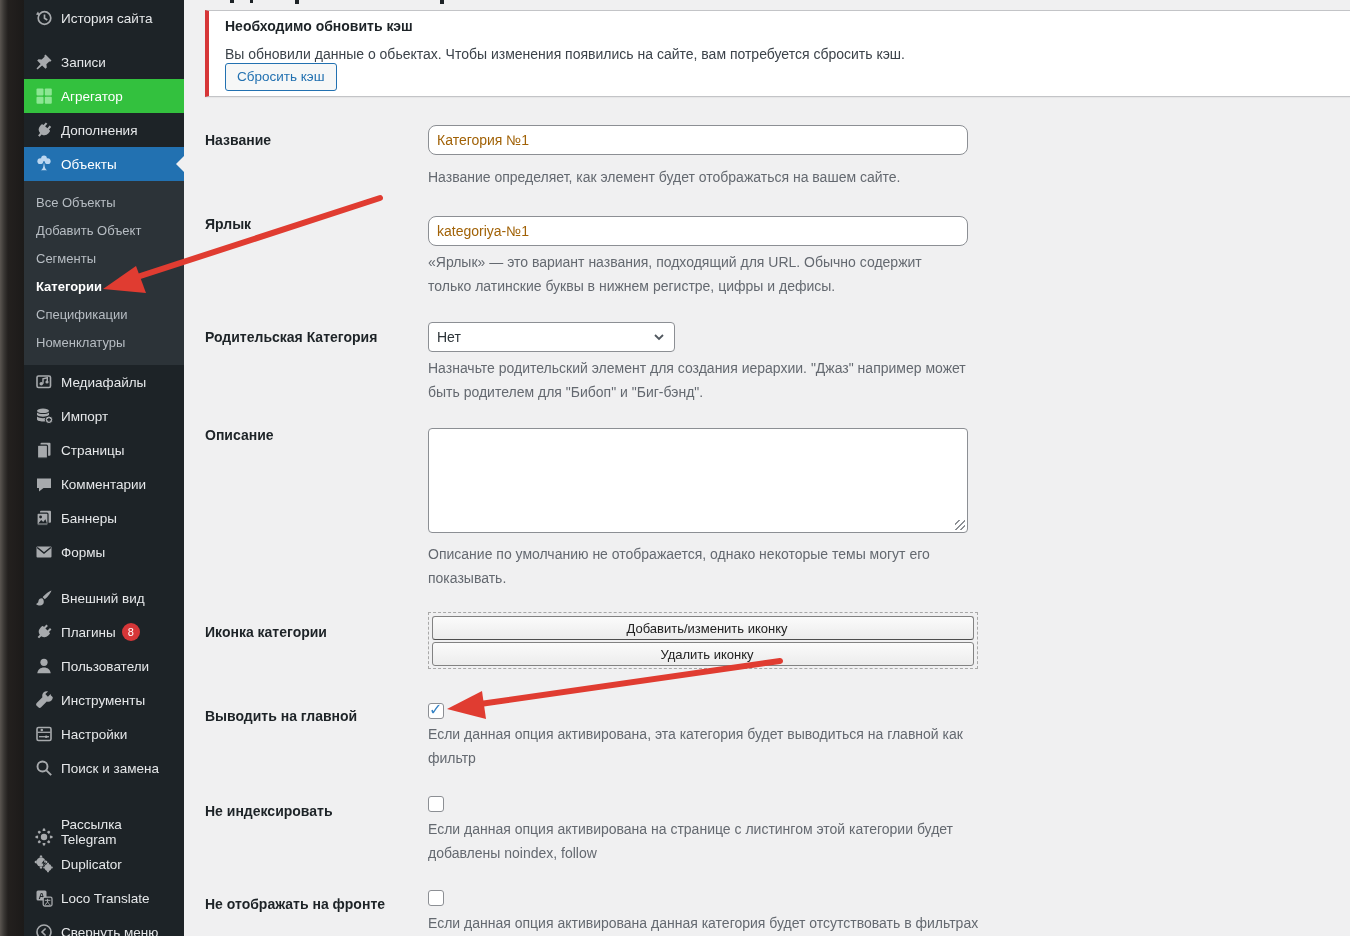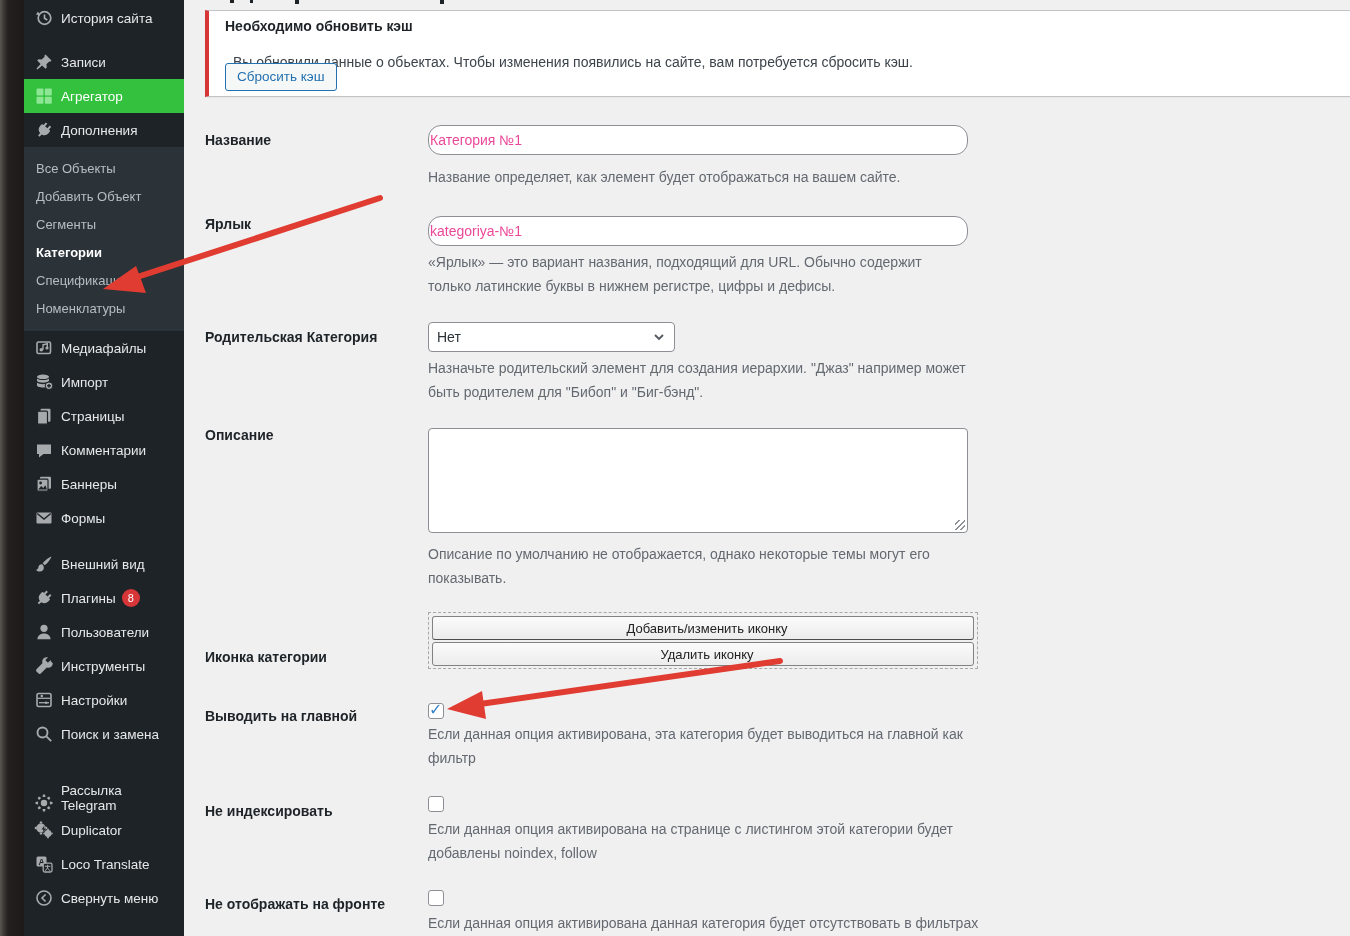--- a/index.html
+++ b/index.html
@@ -28,28 +28,28 @@
   .smi{display:block;height:28px;line-height:28px;padding-left:12px;font-size:13px;color:#b7bdc3;cursor:pointer;}
   .smi.current{color:#fff;font-weight:bold;}
   .badge{display:inline-block;min-width:12px;height:18px;line-height:18px;padding:0 3px;margin-left:6px;
     background:#d63638;color:#fff;border-radius:9px;font-size:11px;text-align:center;vertical-align:1px;}
   
   .content{position:absolute;left:184px;top:0;width:1166px;height:936px;background:#f0f0f1;}
   .sliver{position:absolute;background:#1d2327;}
   .notice{position:absolute;left:21px;right:-6px;top:10px;height:87px;background:#fff;
     border:1px solid #c3c4c7;border-left:4px solid #d63638;box-shadow:0 1px 1px rgba(0,0,0,.04);box-sizing:border-box;}
   .notice h2{position:absolute;left:16px;top:7px;margin:0;font-size:14px;font-weight:600;color:#1d2327;}
-  .notice p{position:absolute;left:16px;top:35px;margin:8px;font-size:14px;color:#3c434a;}
+  .notice p{position:absolute;left:16px;top:35px;margin:0;font-size:14px;color:#3c434a;}
   .notice .btn-secondary{position:absolute;left:16px;top:52px;height:28px;line-height:26px;padding:0 11px;
     background:#f6f7f7;border:1px solid #2271b1;border-radius:3px;color:#2271b1;font-size:13.5px;cursor:pointer;
     font-family:inherit;}
   .flabel{position:absolute;left:21px;font-size:14px;font-weight:600;color:#1d2327;line-height:18px;}
   .help{position:absolute;left:244px;font-size:14px;color:#646970;line-height:24px;}
   .tinput{position:absolute;left:244px;width:540px;height:30px;box-sizing:border-box;border:1px solid #8c8f94;
-    border-radius:13px;background:#fff;padding:0 1px;font-size:14px;color:#ec4899;font-family:inherit;}
+    border-radius:8px;background:#fff;padding:0 8px;font-size:14px;color:#a16207;font-family:inherit;}
   .tselect{position:absolute;left:244px;width:247px;height:30px;box-sizing:border-box;border:1px solid #8c8f94;
     border-radius:4px;background:#fff;padding:0 8px;font-size:14px;color:#2c3338;display:flex;align-items:center;
     justify-content:space-between;cursor:pointer;}
   .tarea{position:absolute;left:244px;width:540px;height:105px;box-sizing:border-box;border:1px solid #8c8f94;
     border-radius:4px;background:#fff;}
   .resize-grip{position:absolute;right:2px;bottom:2px;width:10px;height:10px;
     background:repeating-linear-gradient(135deg,transparent 0 2.5px,#8c8f94 2.5px 4px);}
   .iconbox{position:absolute;left:244px;width:550px;height:57px;border:1px dashed #a8a8a8;box-sizing:border-box;padding:3px;}
   .graybtn{display:block;width:100%;height:24px;box-sizing:border-box;margin:0 0 2px 0;
     background:linear-gradient(#fbfbfb,#ececec);border:1px solid #828282;border-radius:3px;
@@ -105,20 +105,34 @@
       <div class="mi">
         <span class="ic">
           <svg width="20" height="20" viewBox="0 0 20 20">
             <g transform="rotate(40 10 10)">
               <path d="M6.5 3h2v3.5h3V3h2v3.5h1a1 1 0 011 1v2A5.5 5.5 0 0111 14.9V18H9v-3.1A5.5 5.5 0 014.5 9.5v-2a1 1 0 011-1h1z" fill="#a7aaad"></path>
             </g>
           </svg>
         </span>
         <span class="lbl">Дополнения</span>
       </div>
+      <div class="mi blue">
+        <span class="ic">
+          <svg width="20" height="20" viewBox="0 0 20 20">
+            <g fill="#bcd7f0">
+              <circle cx="6.3" cy="7.2" r="2.9"></circle>
+              <circle cx="13.7" cy="7.2" r="2.9"></circle>
+              <circle cx="10" cy="4.4" r="2.9"></circle>
+              <path d="M10 8.2l-.7 4.2c-.3 1.9-1.1 3-2.6 3.9h6.6c-1.5-.9-2.3-2-2.6-3.9z"></path>
+            </g>
+          </svg>
+        </span>
+        <span class="lbl">Объекты</span>
+        <span class="notch"></span>
+      </div>
       <div class="submenu">
         <div class="smi">Все Объекты</div>
         <div class="smi">Добавить Объект</div>
         <div class="smi">Сегменты</div>
         <div class="smi current">Категории</div>
         <div class="smi">Спецификации</div>
         <div class="smi">Номенклатуры</div>
       </div>
       <div class="mi">
         <span class="ic">
@@ -320,21 +334,21 @@
     </svg>
   </div>
   <div class="help" style="top:356px;width:548px;">Назначьте родительский элемент для создания иерархии. "Джаз" например может быть родителем для "Бибоп" и "Биг-бэнд".</div>
 
   <div class="flabel" style="top:426px;">Описание</div>
   <div class="tarea" style="top:428px;">
     <div class="resize-grip"></div>
   </div>
   <div class="help" style="top:542px;width:540px;">Описание по умолчанию не отображается, однако некоторые темы могут его показывать.</div>
 
-  <div class="flabel" style="top:648px;">Иконка категории</div>
+  <div class="flabel" style="top:623px;">Иконка категории</div>
   <div class="iconbox" style="top:612px;">
     <button class="graybtn first">Добавить/изменить иконку</button>
     <button class="graybtn">Удалить иконку</button>
   </div>
 
   <div class="flabel" style="top:707px;">Выводить на главной</div>
   <div class="cbox checked" style="top:703px;" id="cb-main">
     <span class="mark">✓</span>
   </div>
   <div class="help" style="top:722px;width:552px;">Если данная опция активирована, эта категория будет выводиться на главной как фильтр</div>

